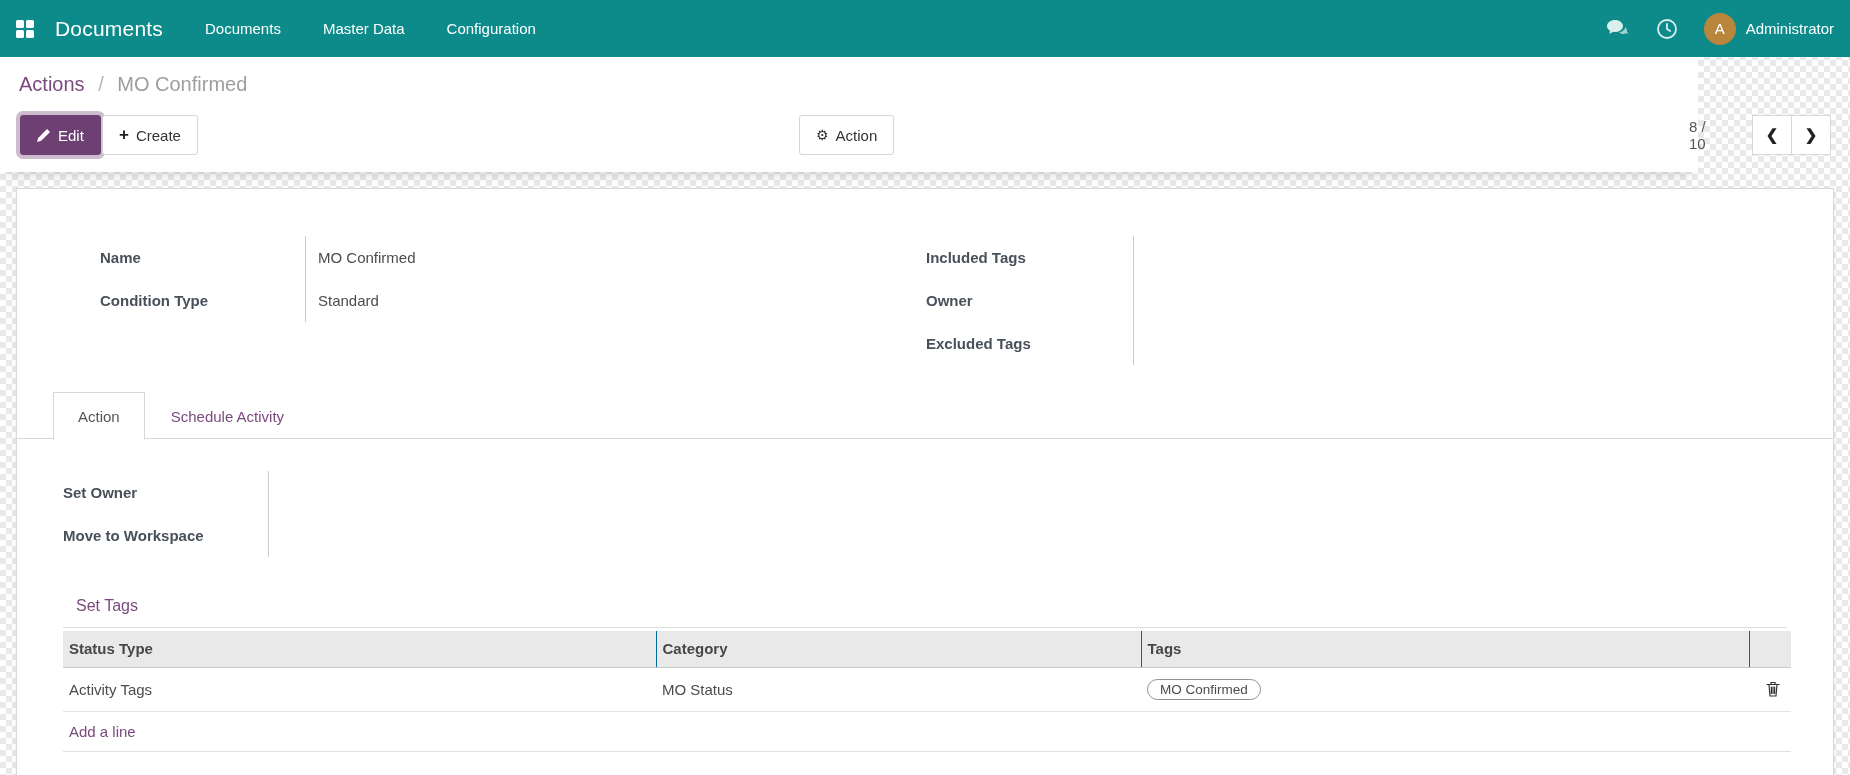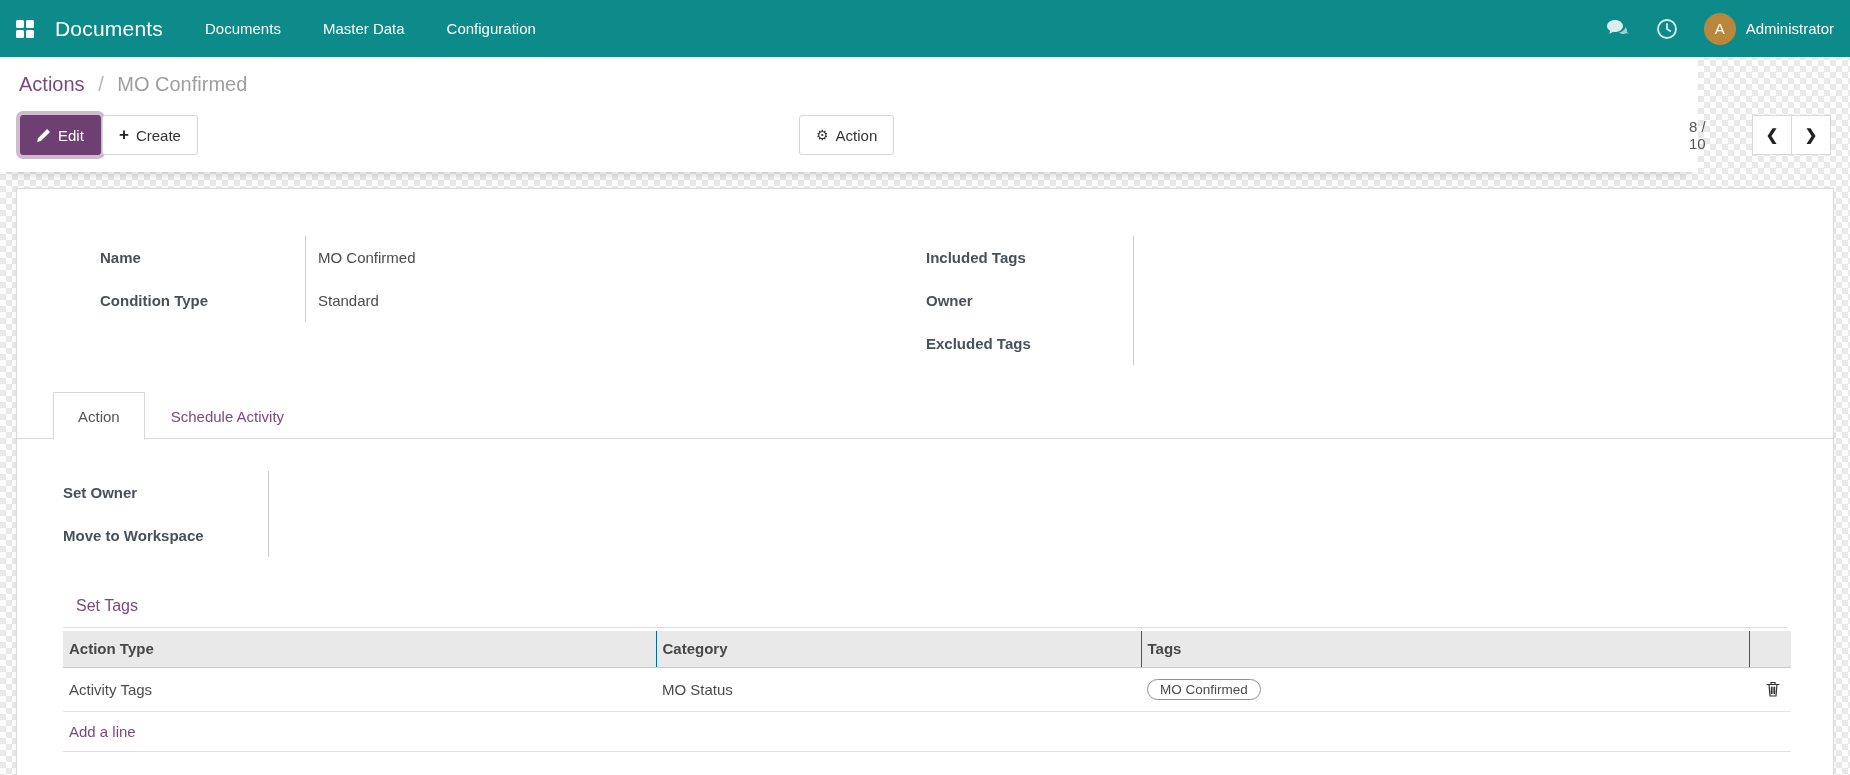--- a/index.html
+++ b/index.html
@@ -211,21 +211,21 @@
   <div class="tags-table">
     <table>
       <colgroup>
           <col class="c1">
           <col class="c2">
           <col class="c3">
           <col class="c4">
         </colgroup>
       <thead>
         <tr>
-          <th>Action Type</th>
+          <th>Status Type</th>
           <th>Category</th>
           <th>Tags</th>
           <th></th>
         </tr>
       </thead>
       <tbody>
         <tr>
           <td>Activity Tags</td>
           <td>MO Status</td>
           <td>

